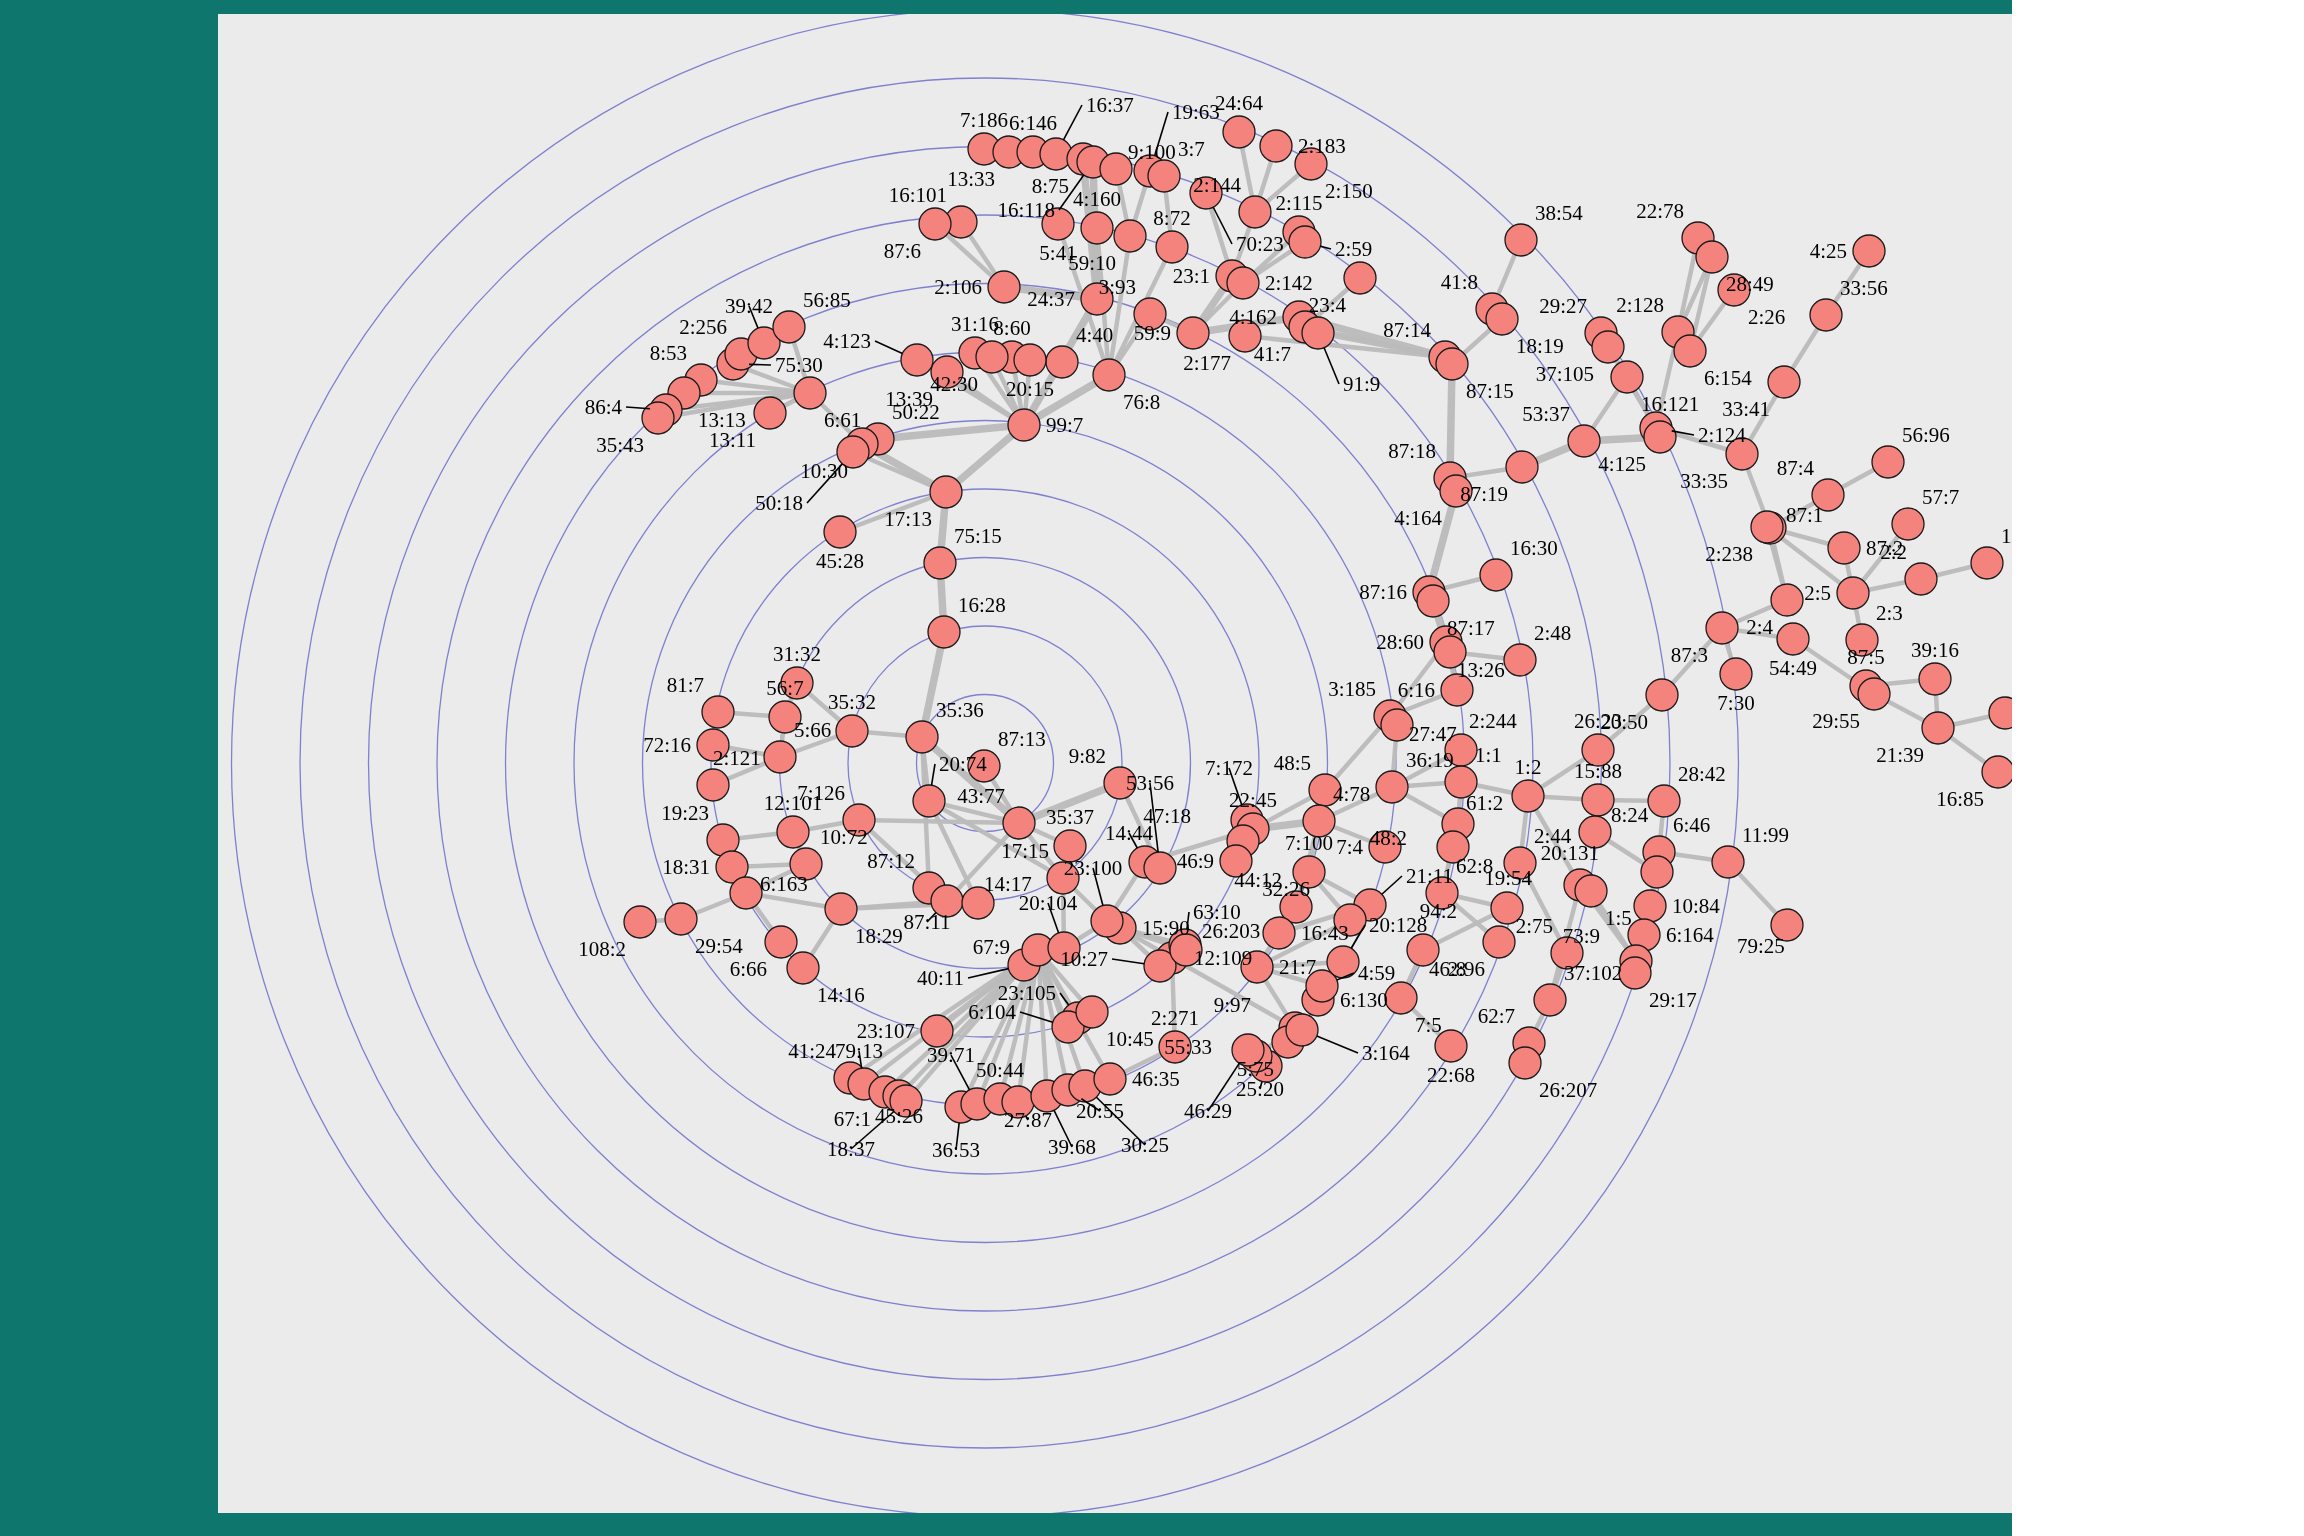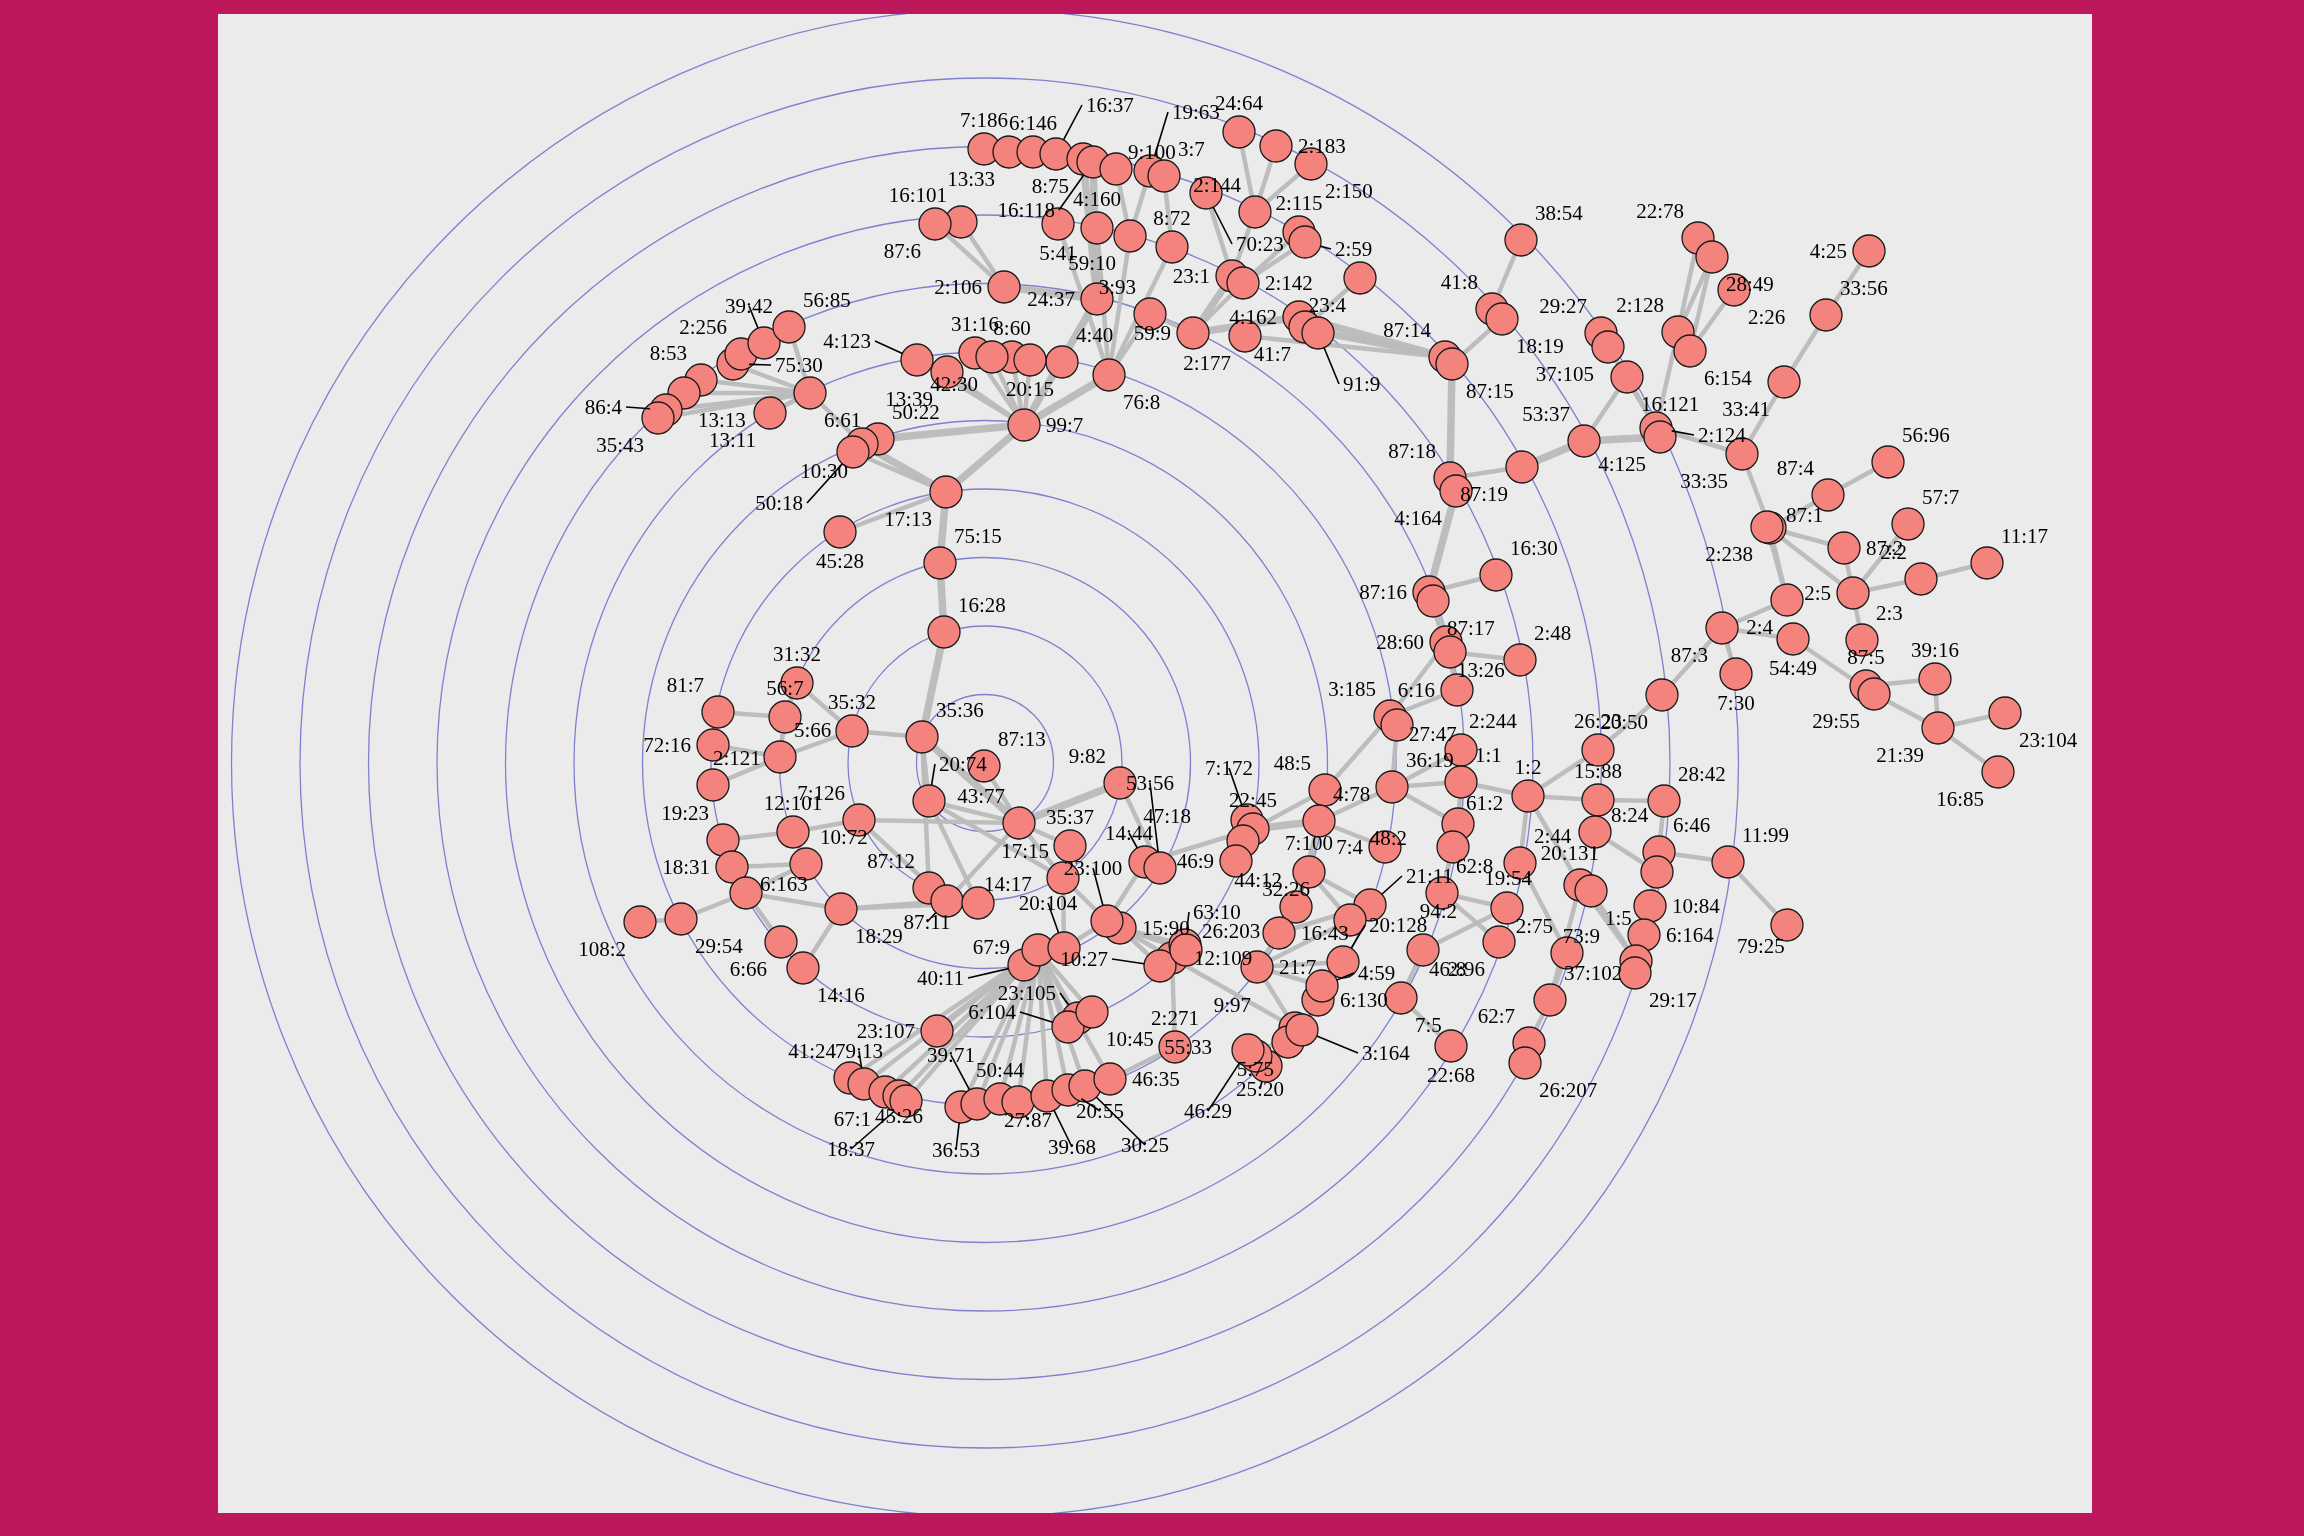--- a/index.html
+++ b/index.html
@@ -1,16 +1,16 @@
 <!DOCTYPE html>
 <html><head>
 <meta charset="utf-8">
 <style>
   html,body{margin:0;padding:0;background:#ffffff;font-family:"Liberation Serif",serif;}
-  .stage{position:relative;width:2304px;height:1536px;background:#be185d;overflow:hidden;}
+  .stage{position:relative;width:2012px;height:1536px;background:#0f766e;overflow:hidden;}
   svg{position:absolute;left:0;top:0;}
   text{font-family:"Liberation Serif","DejaVu Serif",serif;}
 </style>
 </head>
 <body>
 
 <div class="stage">
   <svg id="gfx" width="2304" height="1536" viewBox="0 0 2304 1536">
       <rect x="218" y="14" width="1874" height="1499" fill="#EBEBEB"></rect>
       <defs>

